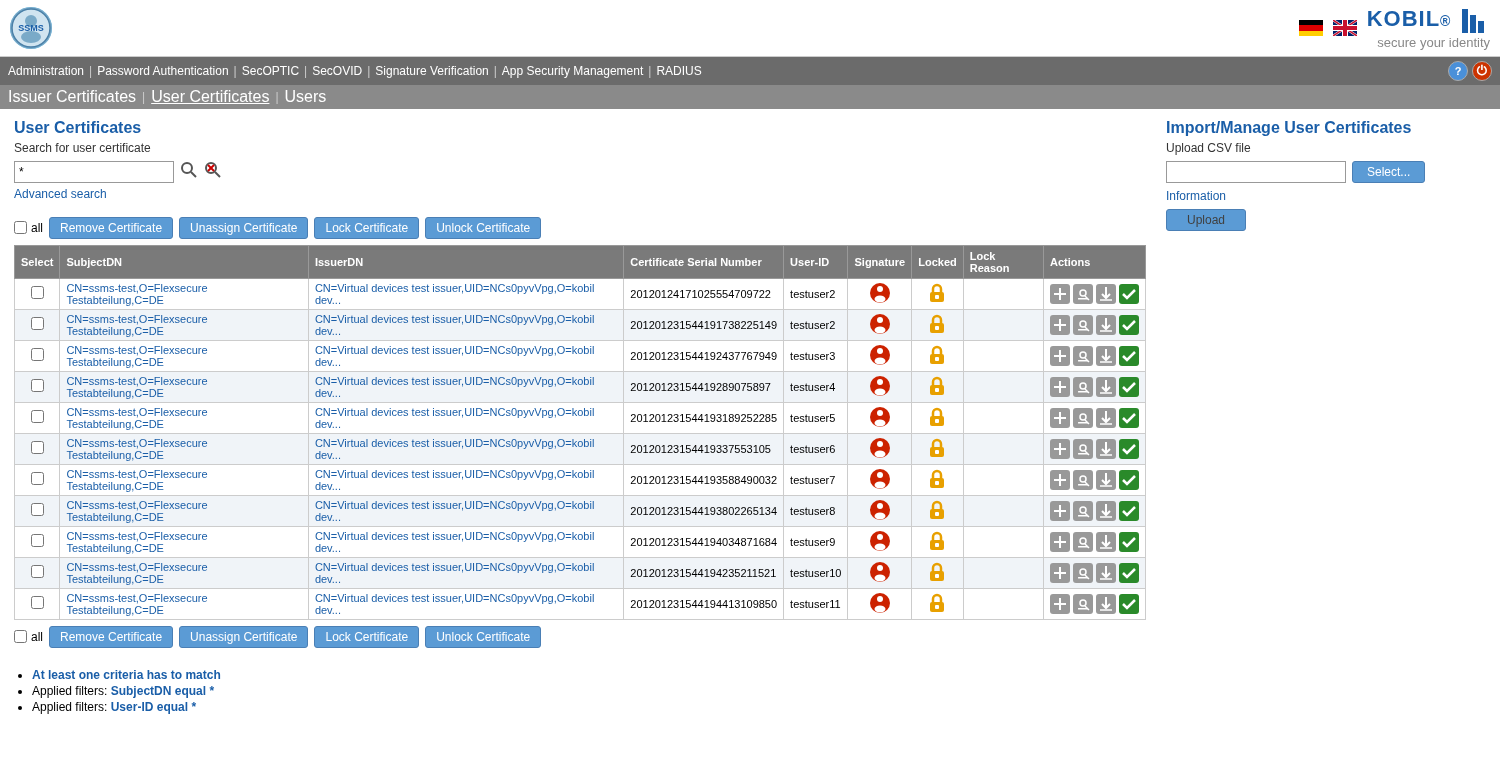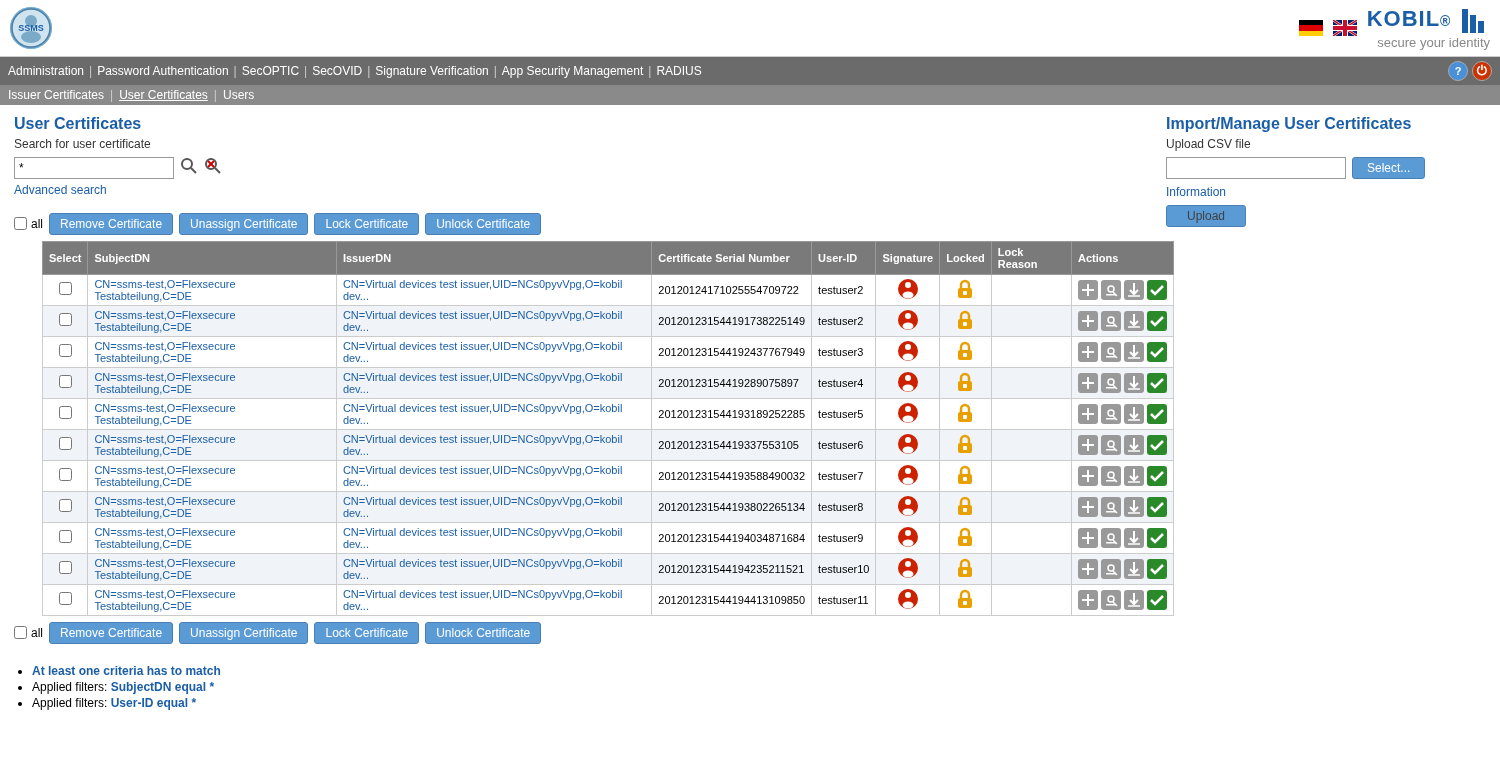--- a/index.html
+++ b/index.html
@@ -22,21 +22,21 @@
     #navbar { background: #6b6b6b; padding: 4px 8px; display: flex; align-items: center; gap: 0; }
     .nav-item { color: #fff; font-size: 12px; text-decoration: none; cursor: pointer; white-space: nowrap; }
     .nav-sep { color: #ccc; margin: 0 5px; }
     #nav-icons { margin-left: auto; display: flex; gap: 4px; }
     .nav-icon-btn { width: 20px; height: 20px; border-radius: 50%; display: flex; align-items: center; justify-content: center; font-size: 11px; font-weight: bold; cursor: pointer; border: 1px solid #aaa; }
     .nav-icon-help { background: #4a90d9; color: #fff; }
     .nav-icon-power { background: #cc3300; color: #fff; }
 
     
     #subnav { background: #8a8a8a; padding: 3px 8px; display: flex; gap: 0; align-items: center; }
-    .subnav-item { color: #fff; font-size: 12px; text-decoration: none; cursor: pointer; }
+    .subnav-item { color: #fff; font-size: 16px; text-decoration: none; cursor: pointer; }
     .subnav-item.active { color: #fff; text-decoration: underline; }
     .subnav-sep { color: #ccc; margin: 0 6px; }
 
     
     #main { padding: 10px 14px; display: flex; gap: 20px; }
     #left-panel { flex: 1; }
     #right-panel { width: 320px; }
 
     
     .page-title { font-size: 16px; font-weight: bold; color: #1a5ea8; margin-bottom: 4px; }
@@ -47,21 +47,21 @@
     #search-input { width: 160px; height: 22px; border: 1px solid #999; padding: 2px 4px; font-size: 12px; }
     .search-btn { background: none; border: none; cursor: pointer; font-size: 16px; color: #555; }
     .advanced-search-link { color: #1a5ea8; font-size: 12px; cursor: pointer; text-decoration: none; display: block; margin-bottom: 10px; }
 
     
     .action-bar { display: flex; align-items: center; gap: 6px; padding: 6px 0; }
     .action-btn { padding: 3px 10px; font-size: 12px; background: #5b9bd5; color: #fff; border: 1px solid #4a7fb5; cursor: pointer; border-radius: 3px; }
     .check-all { display: flex; align-items: center; gap: 4px; }
 
     
-    #cert-table { width: 100%; border-collapse: collapse; font-size: 11px; margin-left: 28px; }
+    #cert-table { width: 100%; border-collapse: collapse; font-size: 11px; }
     #cert-table th { background: #7a7a7a; color: #fff; padding: 4px 6px; text-align: left; border: 1px solid #999; font-size: 11px; }
     #cert-table td { padding: 3px 6px; border: 1px solid #ccc; vertical-align: middle; }
     #cert-table tr:nth-child(even) { background: #f0f4f8; }
     #cert-table tr:nth-child(odd) { background: #fff; }
     .td-link { color: #1a5ea8; cursor: pointer; }
 
     
     .action-icons { display: flex; gap: 3px; align-items: center; }
 
     

